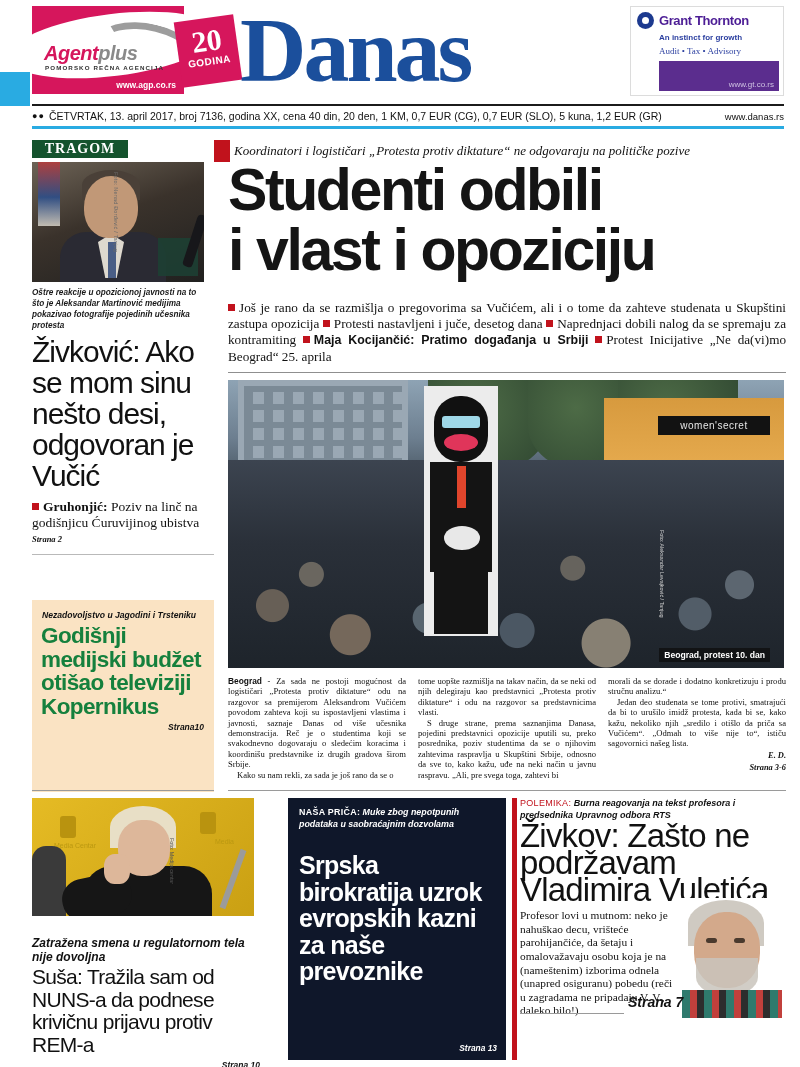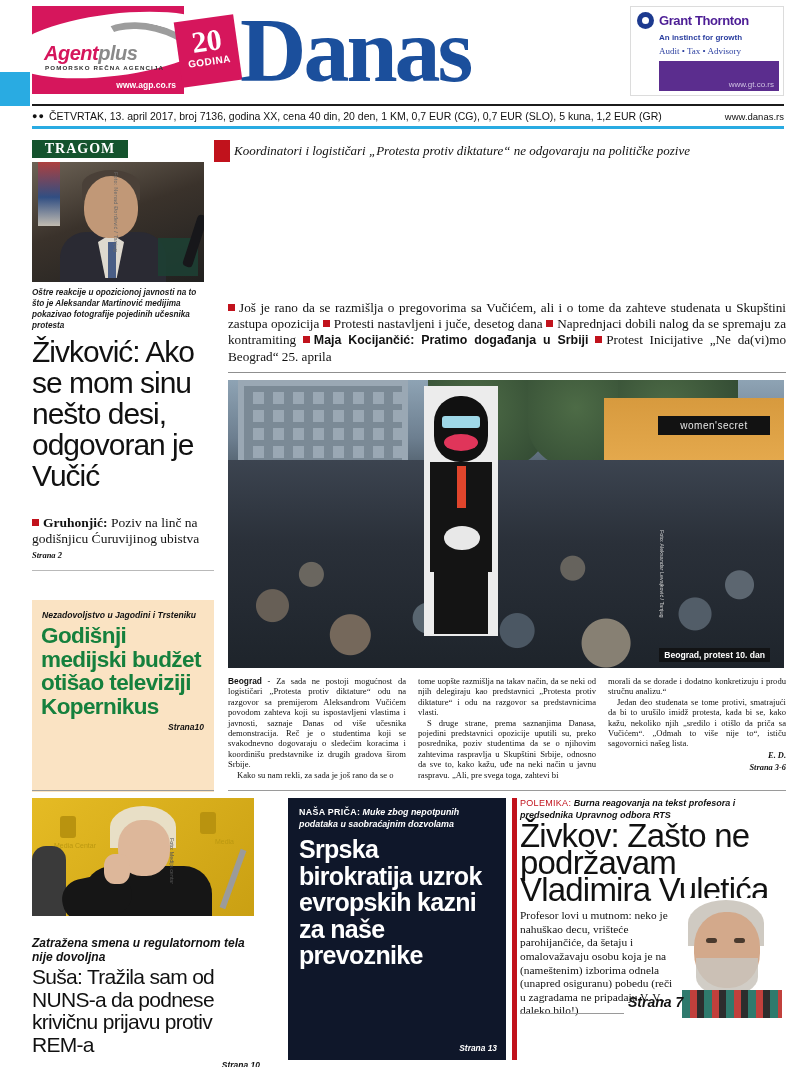--- a/index.html
+++ b/index.html
@@ -76,21 +76,21 @@
   .pm-tie{position:absolute;left:76px;top:80px;width:8px;height:36px;background:#4a5e86;}
   .pm-mic{position:absolute;right:4px;top:52px;width:10px;height:54px;background:#17171a;
           transform:rotate(18deg);border-radius:4px;}
   .pm-screen{position:absolute;right:6px;top:76px;width:40px;height:38px;background:#1d3f33;opacity:.9;}
   .credit-v{position:absolute;right:-15px;top:10px;width:100px;font-size:5.5px;color:#6a6a6a;
           transform:rotate(90deg);transform-origin:left top;white-space:nowrap;letter-spacing:.2px;}
   .cap-italic{margin-top:5px;font-size:8.2px;line-height:11px;font-style:italic;font-weight:bold;
           color:#1a1a1a;width:172px;}
   .h-zivkovic{margin-top:5px;font-size:30px;line-height:31px;font-weight:normal;color:#111;
           letter-spacing:-1px;width:178px;}
-  .sub-gruhonjic{margin-top:24px;font-family:"Liberation Serif", serif;font-size:13.5px;
+  .sub-gruhonjic{margin-top:8px;font-family:"Liberation Serif", serif;font-size:13.5px;
           line-height:15.5px;color:#111;width:176px;}
   .sq{display:inline-block;width:7px;height:7px;background:#c1121c;margin-right:4px;
       vertical-align:1px;}
   .strana{font-style:italic;font-weight:bold;font-size:8.5px;color:#111;}
   .rule-thin{height:1px;background:#b9b9b9;margin-top:6px;width:182px;}
 
   .box-beige{position:absolute;left:32px;top:600px;width:182px;height:192px;background:#fae3c3;}
   .box-beige .kicker{font-size:8.6px;font-style:italic;font-weight:bold;padding:10px 10px 0 10px;}
   .box-beige .hdl{font-size:22.5px;line-height:23.5px;font-weight:bold;padding:4px 9px 0 9px;
           letter-spacing:-0.6px;color:#15803d;}
@@ -194,21 +194,21 @@
   .bl .hdl{margin-top:2px;font-size:21px;line-height:22.5px;letter-spacing:-0.7px;color:#111;}
   .bl .st{text-align:right;margin-top:4px;}
   .bl .endrule{height:1px;background:#9a9a9a;margin-top:3px;}
 
   .bm{position:absolute;left:288px;top:798px;width:218px;height:262px;background:#0f172a;
       color:#fff;}
   .bm .kick{padding:9px 10px 0 11px;font-size:8.9px;line-height:11.5px;}
   .bm .kick b{font-family:"Liberation Sans",sans-serif;font-weight:bold;letter-spacing:.3px;}
   .bm .kick i{font-weight:bold;}
   .bm .hdl{padding:6px 10px 0 11px;font-size:25px;line-height:26.5px;font-weight:bold;
-      letter-spacing:-0.7px;}
+      letter-spacing:-0.7px;margin-top:16px;}
   .bm .st{position:absolute;right:9px;bottom:7px;font-style:italic;font-weight:bold;
       font-size:8.4px;color:#fff;}
 
   .br{position:absolute;left:520px;top:798px;width:266px;}
   .br-bar{position:absolute;left:512px;top:798px;width:5px;height:262px;background:#c1121c;}
   .br .kick{font-size:9px;line-height:11.6px;color:#111;}
   .br .kick b{color:#c1121c;font-weight:normal;letter-spacing:.3px;}
   .br .kick i{font-weight:bold;}
   .br .hdl{margin-top:1px;font-size:33px;line-height:27px;letter-spacing:-0.8px;color:#111;}
   .br .lead{margin-top:6px;font-family:"Liberation Serif", serif;font-size:11.4px;
@@ -304,20 +304,24 @@
 
   <div class="box-beige">
     <div class="kicker">Nezadovoljstvo u Jagodini i Trsteniku</div>
     <div class="hdl">Godišnji medijski budžet otišao televiziji Kopernikus</div>
     <div class="st strana">Strana10</div>
   </div>
 
   <div class="red-tab"></div>
   <div class="overline">Koordinatori i logističari „Protesta protiv diktature“ ne odgovaraju na političke pozive</div>
 
+  <div class="bighead">
+    <div>Studenti odbili</div>
+    <div>i vlast i opoziciju</div>
+  </div>
 
   <div class="bullets">
     <span class="sq"></span><span>Još je rano da se razmišlja o pregovorima sa Vučićem, ali i o tome da zahteve studenata u Skupštini zastupa opozicija</span>
     <span class="sq"></span><span>Protesti nastavljeni i juče, desetog dana</span>
     <span class="sq"></span><span>Naprednjaci dobili nalog da se spremaju za kontramiting</span>
     <span class="sq"></span><b>Maja Kocijančić: Pratimo događanja u Srbiji</b>
     <span class="sq"></span><span>Protest Inicijative „Ne da(vi)mo Beograd“ 25. aprila</span>
   </div>
   <div class="rule-center"></div>
 

